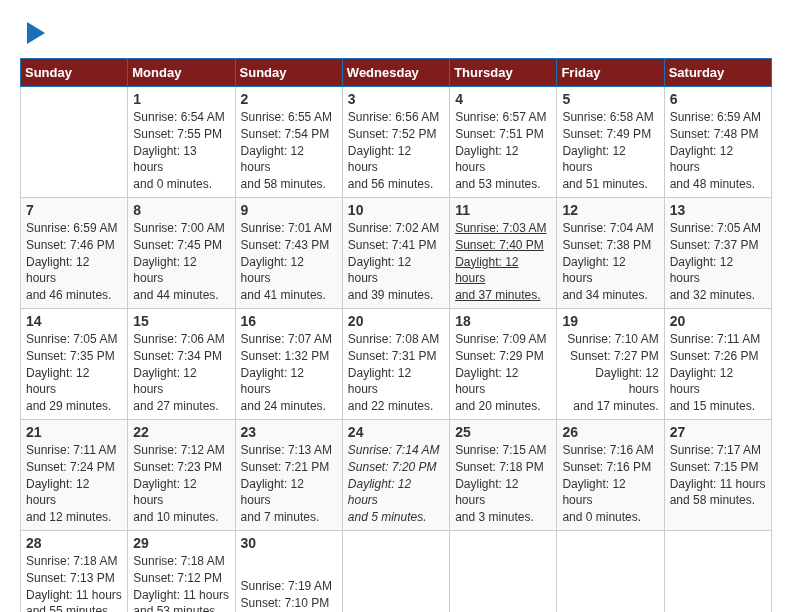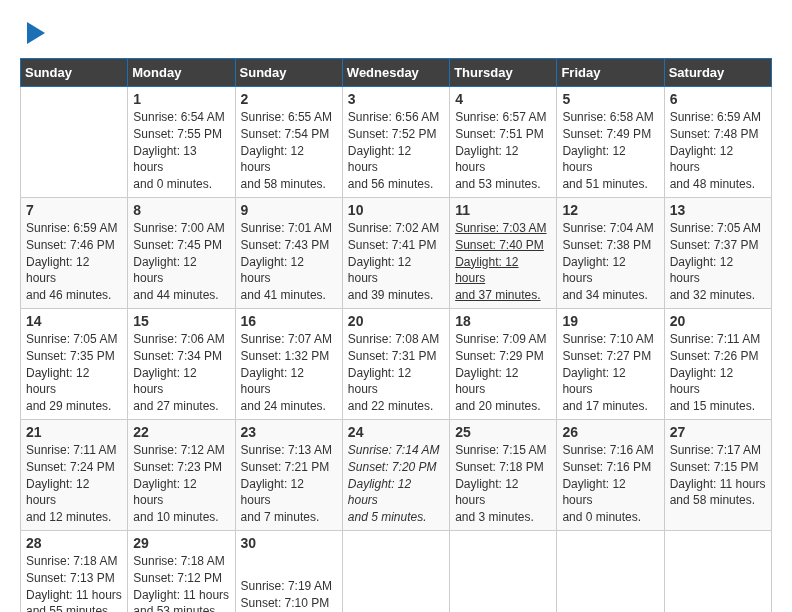--- a/index.html
+++ b/index.html
@@ -30,21 +30,21 @@
     .location {
       font-size: 16px;
       color: #555;
     }
     table {
       width: 100%;
       border-collapse: collapse;
       font-size: 11px;
     }
     thead th {
-      background-color: #404040;
+      background-color: #7f1d1d;
       color: #fff;
       padding: 6px 4px;
       text-align: left;
       font-size: 13px;
       font-weight: bold;
       border: 1px solid #1a6fb5;
     }
     td {
       border: 1px solid #ccc;
       vertical-align: top;
@@ -229,21 +229,21 @@
         </td>
         <td>
           <span class="day-number">18</span>
           <div class="day-info" style="white-space: pre-line;">Sunrise: 7:09 AM
 Sunset: 7:29 PM
 Daylight: 12 hours
 and 20 minutes.</div>
         </td>
         <td>
           <span class="day-number">19</span>
-          <div class="day-info" style="white-space: pre-line;">Sunrise: 7:10 AM
+          <div class="day-info" style="white-space: pre-line; text-align: right;">Sunrise: 7:10 AM
 Sunset: 7:27 PM
 Daylight: 12 hours
 and 17 minutes.</div>
         </td>
         <td>
           <span class="day-number">20</span>
           <div class="day-info" style="white-space: pre-line;">Sunrise: 7:11 AM
 Sunset: 7:26 PM
 Daylight: 12 hours
 and 15 minutes.</div>

